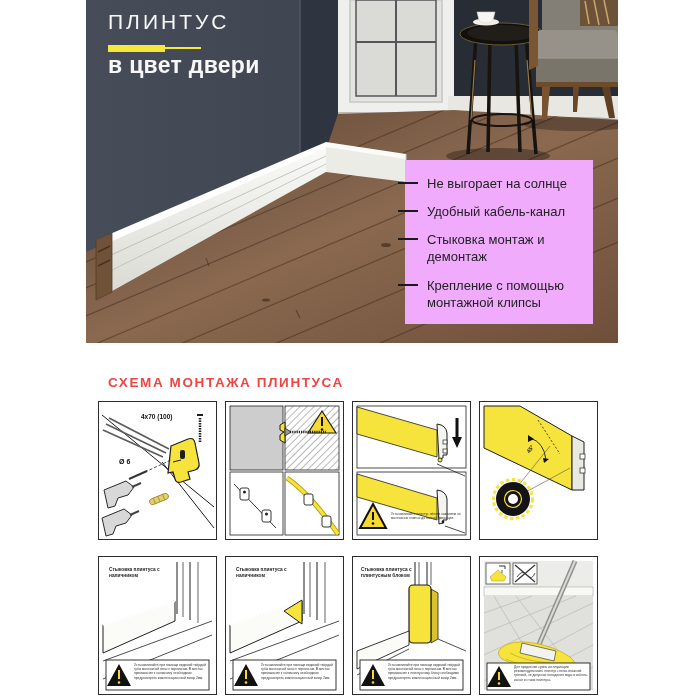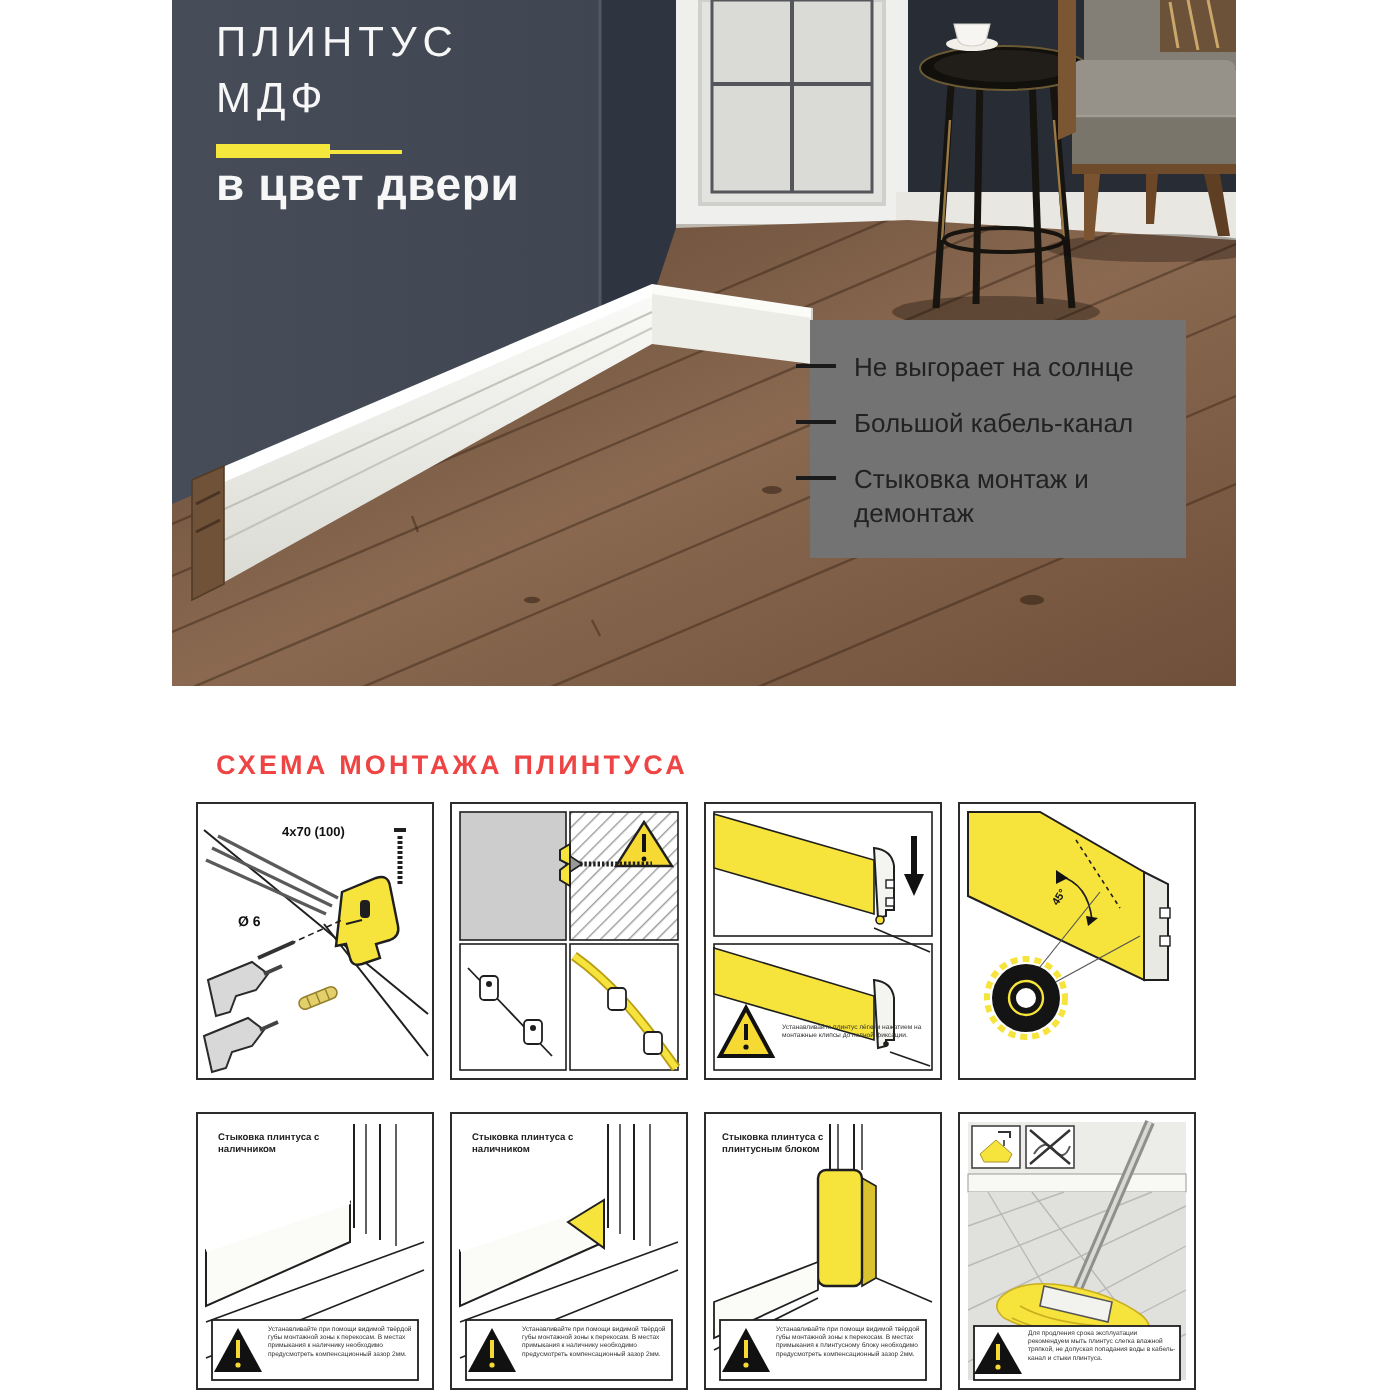--- a/index.html
+++ b/index.html
@@ -10,21 +10,21 @@
   #hero{position:absolute;left:86px;top:0;width:532px;height:343px;overflow:hidden}
   #hero > svg{position:absolute;left:0;top:0}
   .hero-title{position:absolute;left:22px;top:8px;color:#f7f7f7;z-index:3}
   .ht-line{font-size:21px;letter-spacing:3px;font-weight:500;line-height:1.32}
   .underline{margin-top:9px;display:flex;align-items:center}
   .u-thick{width:57px;height:7px;background:#f5e73b}
   .u-thin{width:36px;height:2px;background:#f5e73b}
   .hero-sub{margin-top:0;font-size:23px;font-weight:700;letter-spacing:.3px}
 
   
-  .benefits{position:absolute;left:405px;top:160px;width:188px;background:#737373;
+  .benefits{position:absolute;left:405px;top:160px;width:188px;background:#f0abfc;
             padding:15px 12px 13px 22px;box-sizing:border-box;z-index:4}
   .benefit{position:relative;margin-bottom:11px;font-size:13px;line-height:1.32;
            color:#222;font-weight:500}
   .benefit:last-child{margin-bottom:0}
   .b-dash{position:absolute;left:-29px;top:7px;width:20px;height:2px;background:#1a1a1a}
 
   
   .scheme-title{position:absolute;left:108px;top:375px;font-size:13.5px;font-weight:700;
                 letter-spacing:1.6px;color:#ef4444}
   .grid{position:absolute;left:98px;top:401px}
@@ -145,41 +145,44 @@
       <polygon points="443,0 452,0 452,66 443,70" fill="#7b5633"></polygon>
       <rect x="450" y="82" width="82" height="5" fill="#6e4c2b"></rect>
       <polygon points="456,87 464,87 461,120 456,120" fill="#7a5430"></polygon>
       <polygon points="516,87 524,87 529,118 523,118" fill="#5f3f24"></polygon>
       <polygon points="487,87 493,87 491,112 487,112" fill="#6b4728"></polygon>
     </g>
   </svg>
 
   <div class="hero-title">
     <div class="ht-line">ПЛИНТУС</div>
-    <div class="ht-line">МДФ</div>
     <div class="underline">
       <span class="u-thick"></span>
       <span class="u-thin"></span>
     </div>
     <div class="hero-sub">в цвет двери</div>
   </div>
 </div>
 
 <div class="benefits">
   <div class="benefit">
     <span class="b-dash"></span>
     <span>Не выгорает на солнце</span>
   </div>
   <div class="benefit">
     <span class="b-dash"></span>
-    <span>Большой кабель-канал</span>
+    <span>Удобный кабель-канал</span>
   </div>
   <div class="benefit">
     <span class="b-dash"></span>
     <span>Стыковка монтаж и демонтаж</span>
+  </div>
+  <div class="benefit">
+    <span class="b-dash"></span>
+    <span>Крепление с помощью монтажной клипсы</span>
   </div>
 </div>
 
 <div class="scheme-title">СХЕМА МОНТАЖА ПЛИНТУСА</div>
 
 <div class="grid">
   <div class="prow">
 
     <div class="panel">
       <svg viewBox="0 0 117 137">

